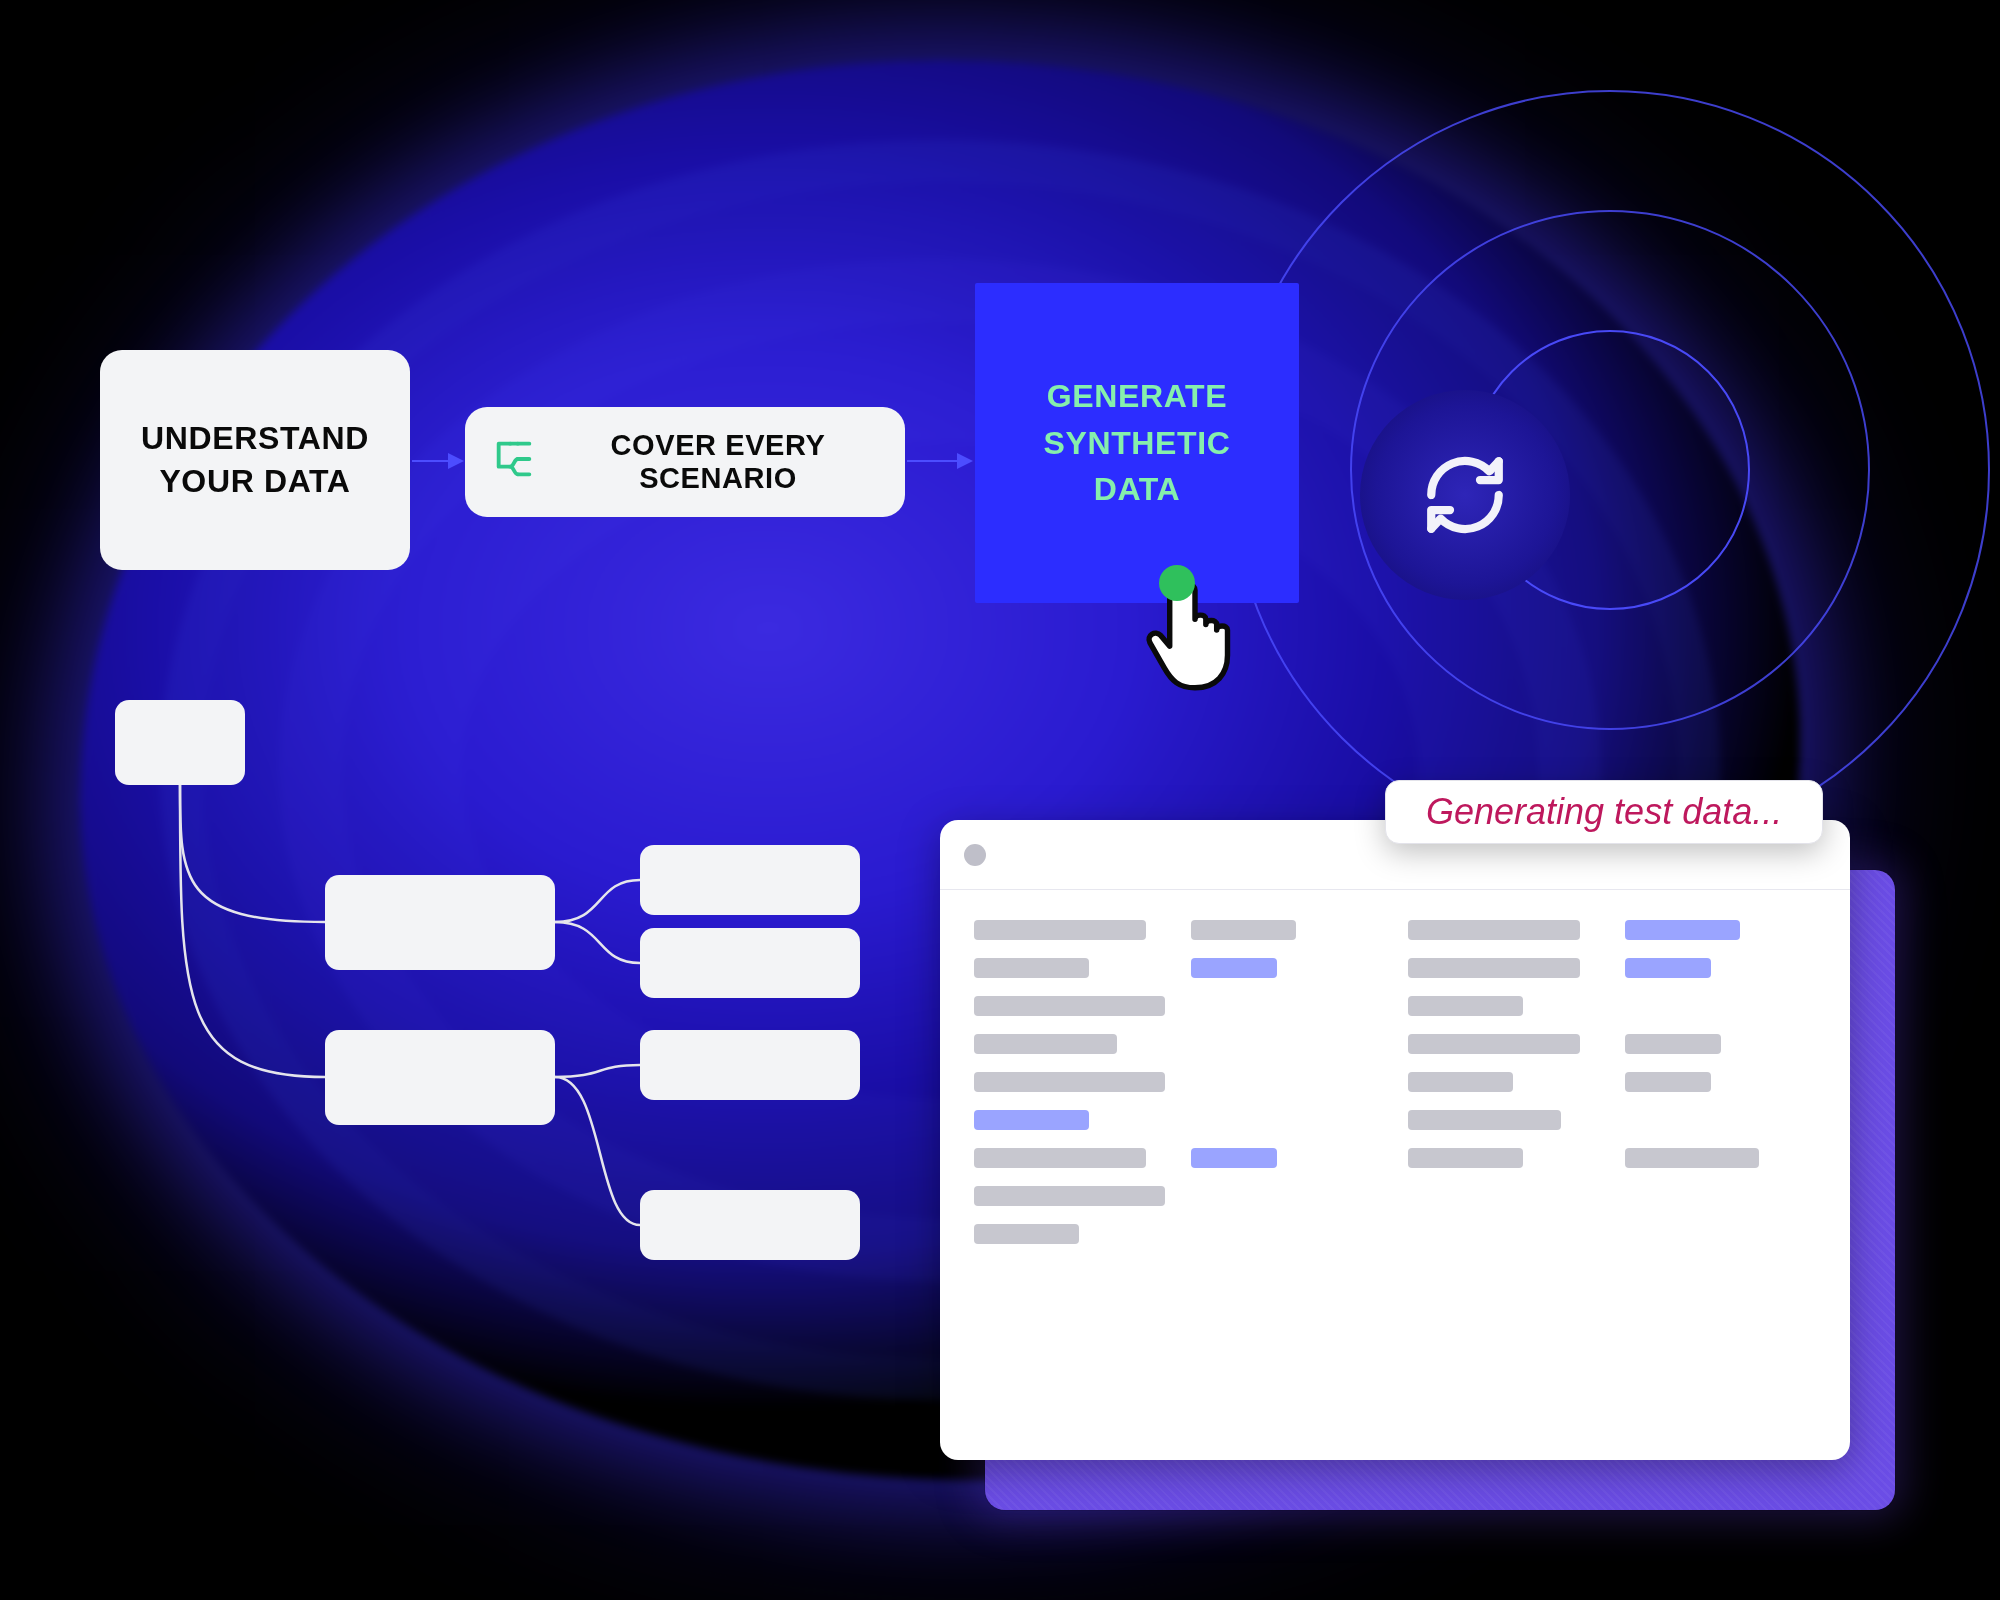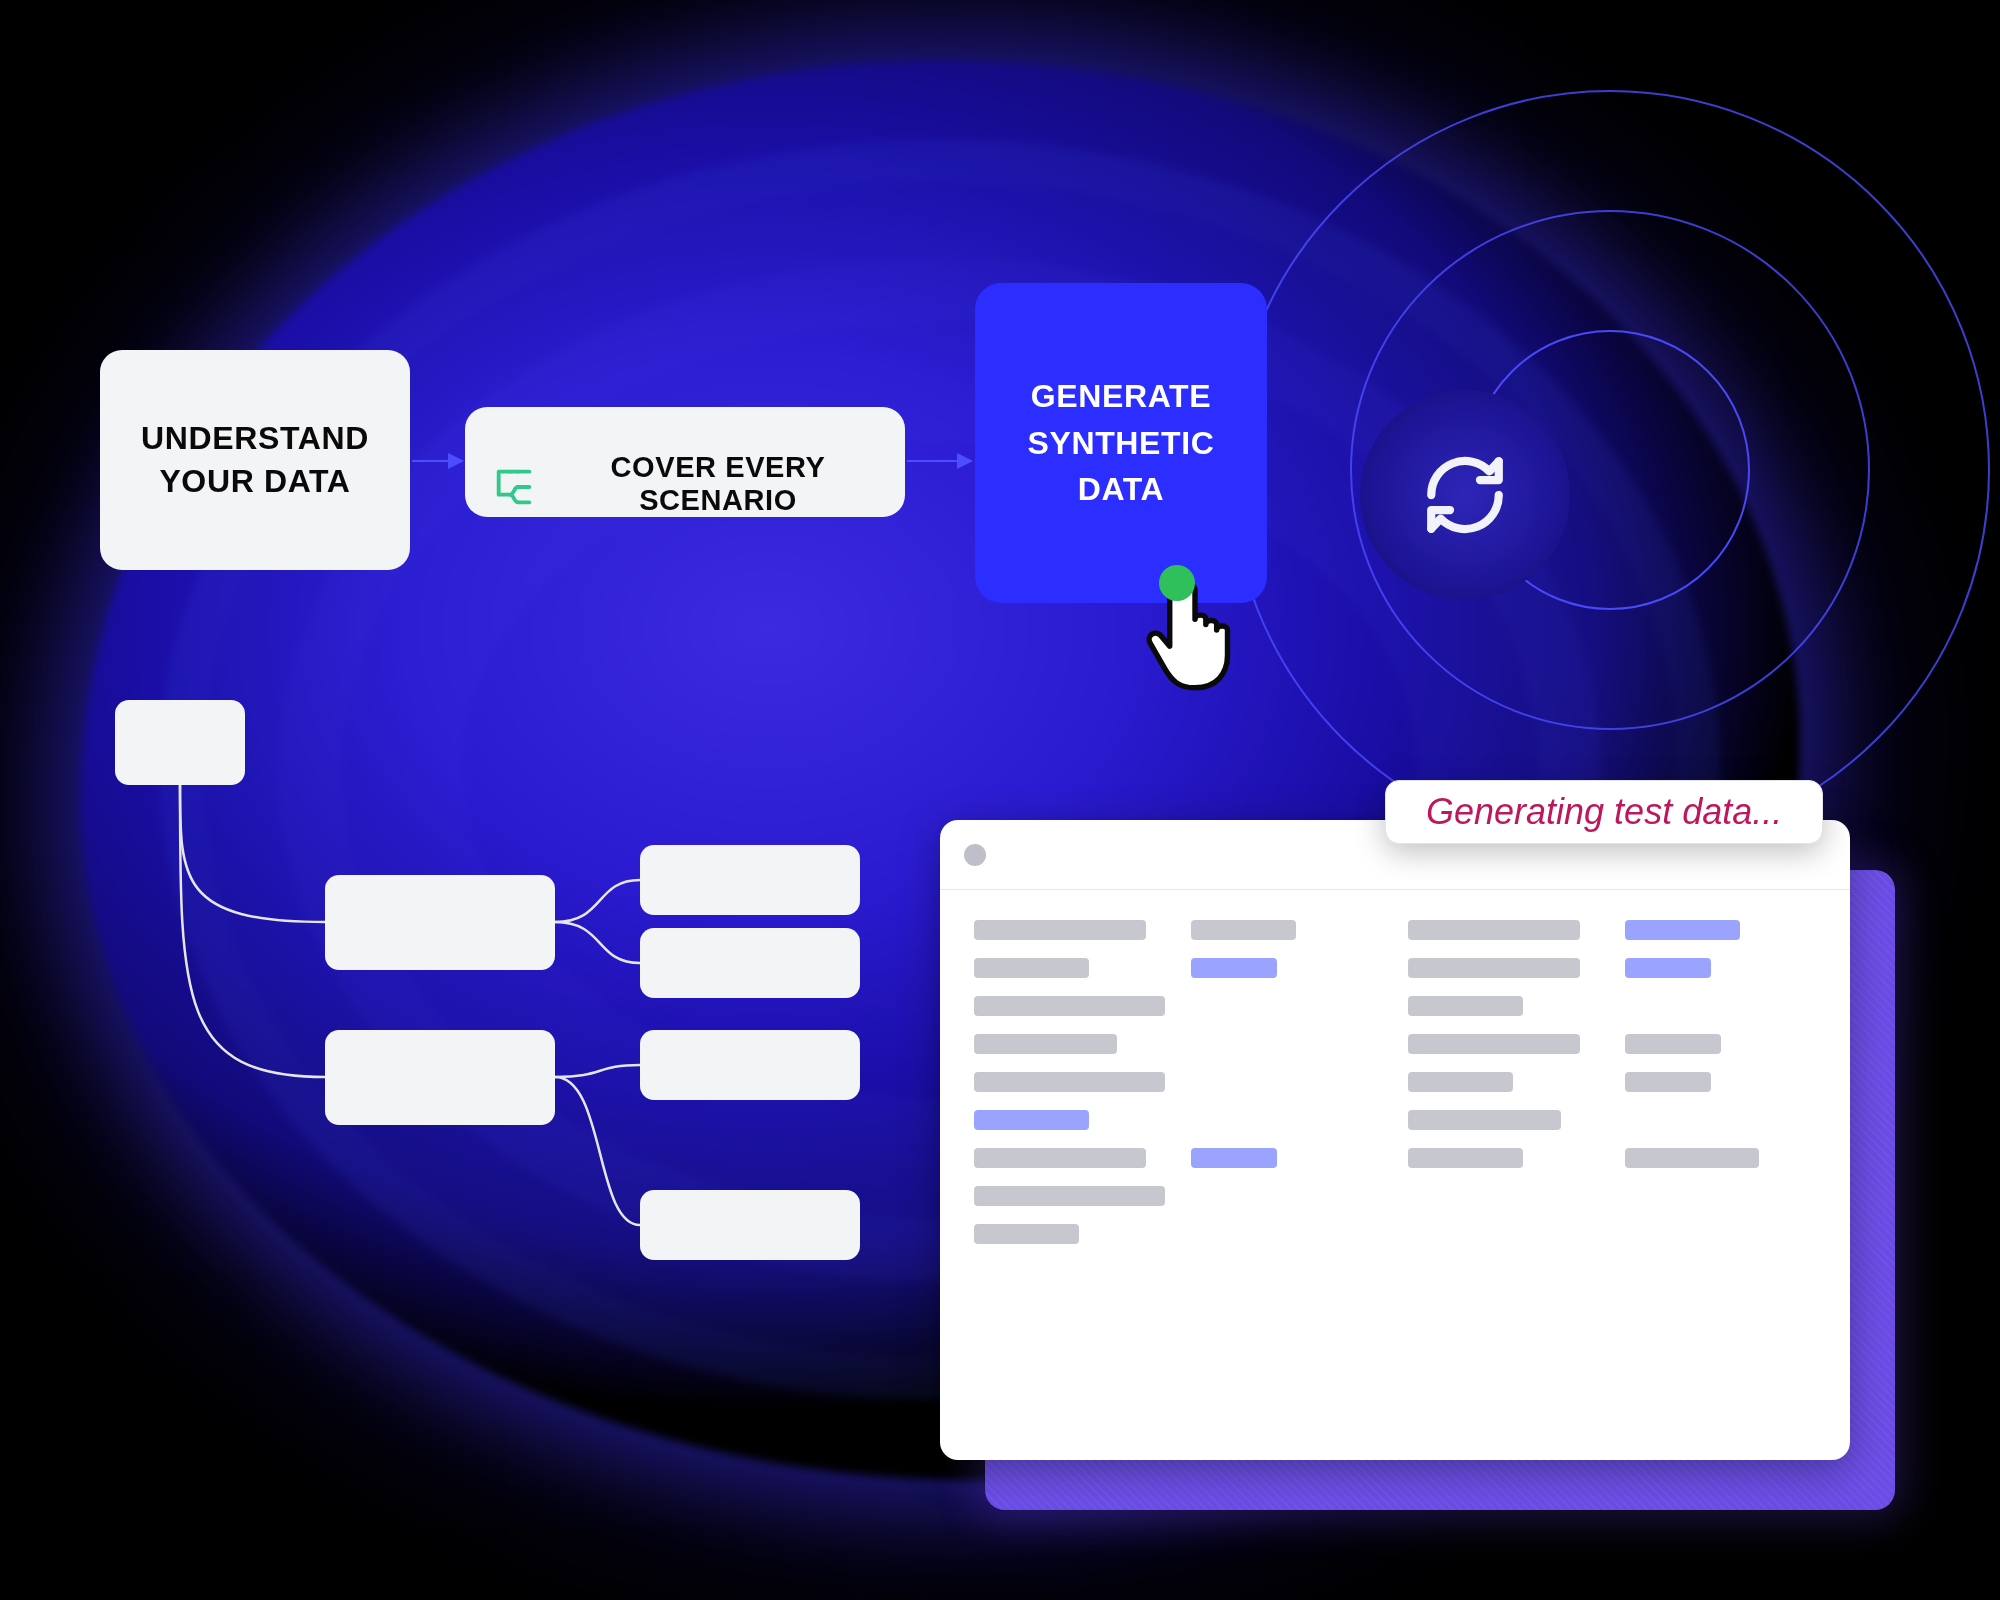--- a/index.html
+++ b/index.html
@@ -79,32 +79,31 @@
     padding:4px 30px;
     line-height:1.35;
   }
   .card-step2 {
     left:465px; top:407px;
     width:440px; height:110px;
     font-size:29px; color:#0a0a0a;
     gap:20px;
     padding:0 26px;
     justify-content:flex-start;
-    align-items:flex-end;
   }
   .card-step2 .icon-slot { flex:0 0 auto; }
   .card-step3 {
     left:975px; top:283px;
-    width:292px; height:320px;
+    width:324px; height:320px;
     background:#2c2dff;
-    color:#ffffff;
+    color:#86efac;
     font-size:32px;
     padding:0 42px;
     line-height:1.45;
-    border-radius:26px;
+    border-radius:2px;
   }
 
   
   .hand {
     position:absolute;
     left:1135px; top:565px;
     width:120px; height:130px;
   }
   .hand .dot {
     position:absolute; left:24px; top:0;

